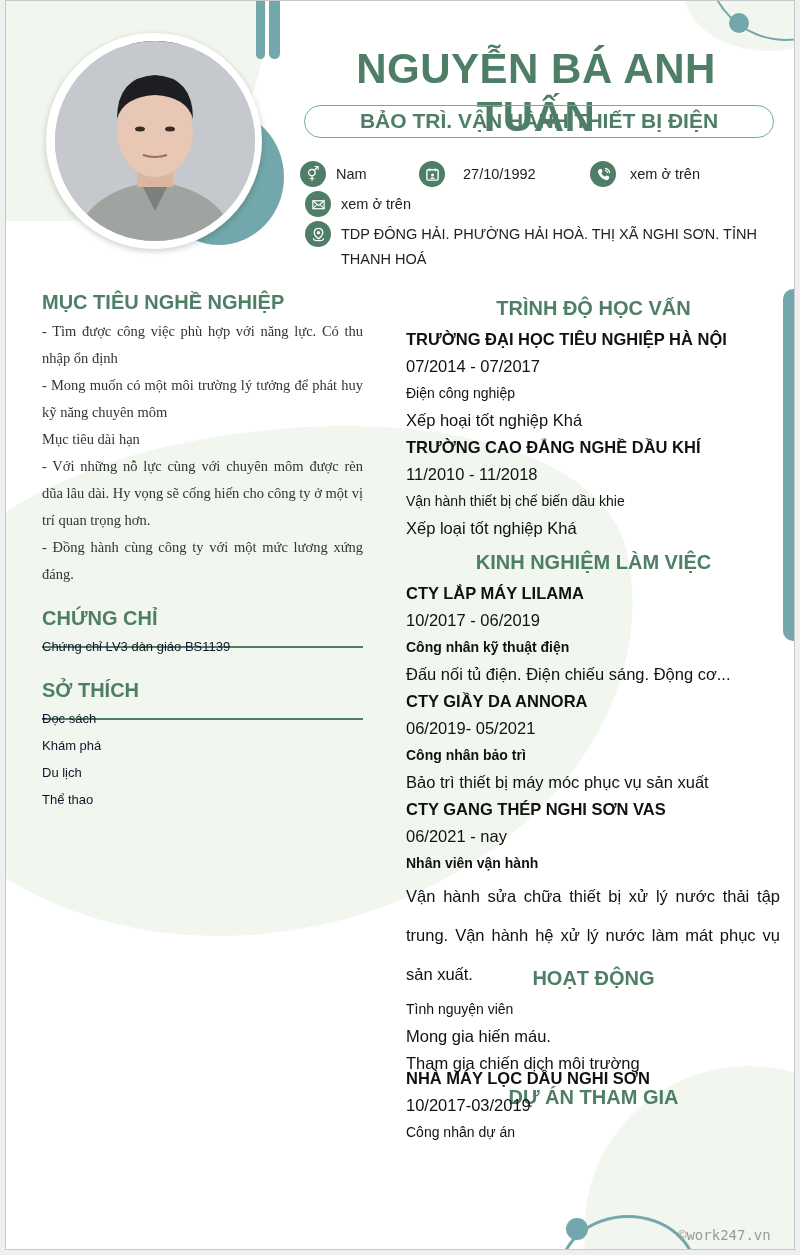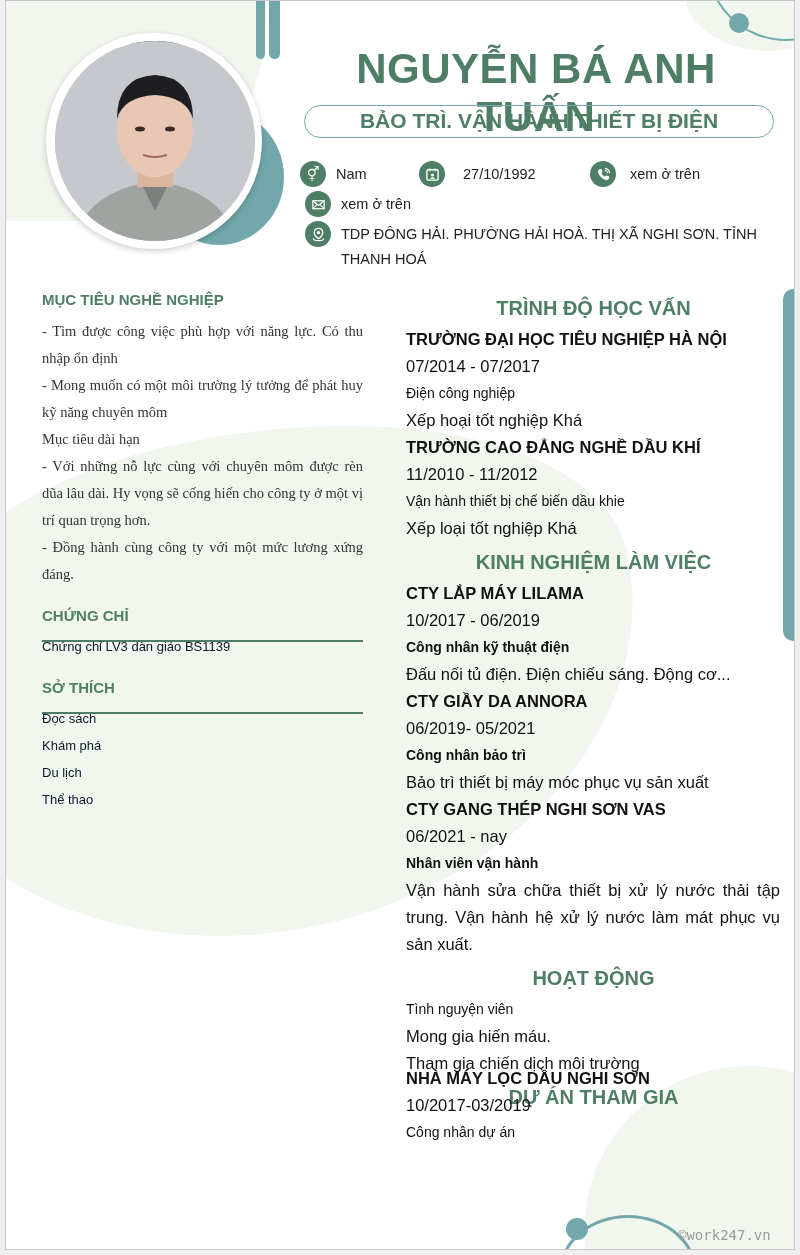--- a/index.html
+++ b/index.html
@@ -76,41 +76,41 @@
     }
     .info-row { position: absolute; display: flex; align-items: center; font-size: 14.5px; color: #222; }
     .icon-circle {
       width: 26px; height: 26px; border-radius: 50%; background: #4f7e66; color: #fff;
       display: inline-flex; align-items: center; justify-content: center; margin-right: 10px;
       font-size: 14px; flex-shrink: 0;
     }
     .icon-circle svg { width: 15px; height: 15px; }
 
     .section-title-left {
-      position: absolute; left: 36px; font-size: 15px; font-weight: 700; color: #4f7e66;
+      position: absolute; left: 36px; font-size: 20px; font-weight: 700; color: #4f7e66;
     }
     .underline { border-bottom: 2px solid #4f7e66; width: 321px; padding-bottom: 16px; }
     .para {
       position: absolute; left: 36px; width: 321px; font-size: 14.5px; color: #333;
       line-height: 27px; text-align: justify;
     }
     .para p { margin: 0; }
     .list-left { position: absolute; left: 36px; font-size: 13px; color: #0f172a; line-height: 27px; }
     .list-left div { margin: 0; }
 
     .section-title-right {
       position: absolute; left: 400px; width: 375px; text-align: center;
       font-size: 20px; font-weight: 700; color: #4f7e66;
     }
     .rcol { position: absolute; left: 400px; width: 374px; color: #111; }
     .rb { font-size: 16.5px; font-weight: 700; height: 27px; line-height: 27px; }
     .rn { font-size: 16.5px; height: 27px; line-height: 27px; }
     .rs { font-size: 14px; height: 27px; line-height: 27px; }
     .rsb { font-size: 14px; font-weight: 700; height: 27px; line-height: 27px; }
-    .rjust { font-size: 16.5px; line-height: 27px; text-align: justify; }
+    .rjust { font-size: 16.5px; line-height: 39px; text-align: justify; }
 
     .watermark {
       position: absolute; left: 672px; top: 1226px; font-family: "DejaVu Sans Mono", monospace;
       font-size: 14px; color: #9a9a9a;
     }
   </style>
 </head>
 <body>
 
 <div class="page">
@@ -218,21 +218,21 @@
     <div>Thể thao</div>
   </div>
 
   <div class="section-title-right" style="top:296px;">TRÌNH ĐỘ HỌC VẤN</div>
   <div class="rcol" style="top:325px;">
     <div class="rb">TRƯỜNG  ĐẠI HỌC TIÊU NGHIỆP HÀ NỘI</div>
     <div class="rn">07/2014 - 07/2017</div>
     <div class="rs">Điện công nghiệp</div>
     <div class="rn">Xếp hoại tốt nghiệp Khá</div>
     <div class="rb">TRƯỜNG CAO ĐẲNG NGHỀ DẦU KHÍ</div>
-    <div class="rn">11/2010 - 11/2012</div>
+    <div class="rn">11/2010 - 11/2018</div>
     <div class="rs">Vận hành thiết bị chế biến dầu khie</div>
     <div class="rn">Xếp loại tốt nghiệp Khá</div>
   </div>
 
   <div class="section-title-right" style="top:550px;">KINH NGHIỆM LÀM VIỆC</div>
   <div class="rcol" style="top:579px;">
     <div class="rb">CTY LẮP MÁY LILAMA</div>
     <div class="rn">10/2017 - 06/2019</div>
     <div class="rsb">Công nhân kỹ thuật điện</div>
     <div class="rn">Đấu nối tủ điện. Điện chiếu sáng. Động cơ...</div>

